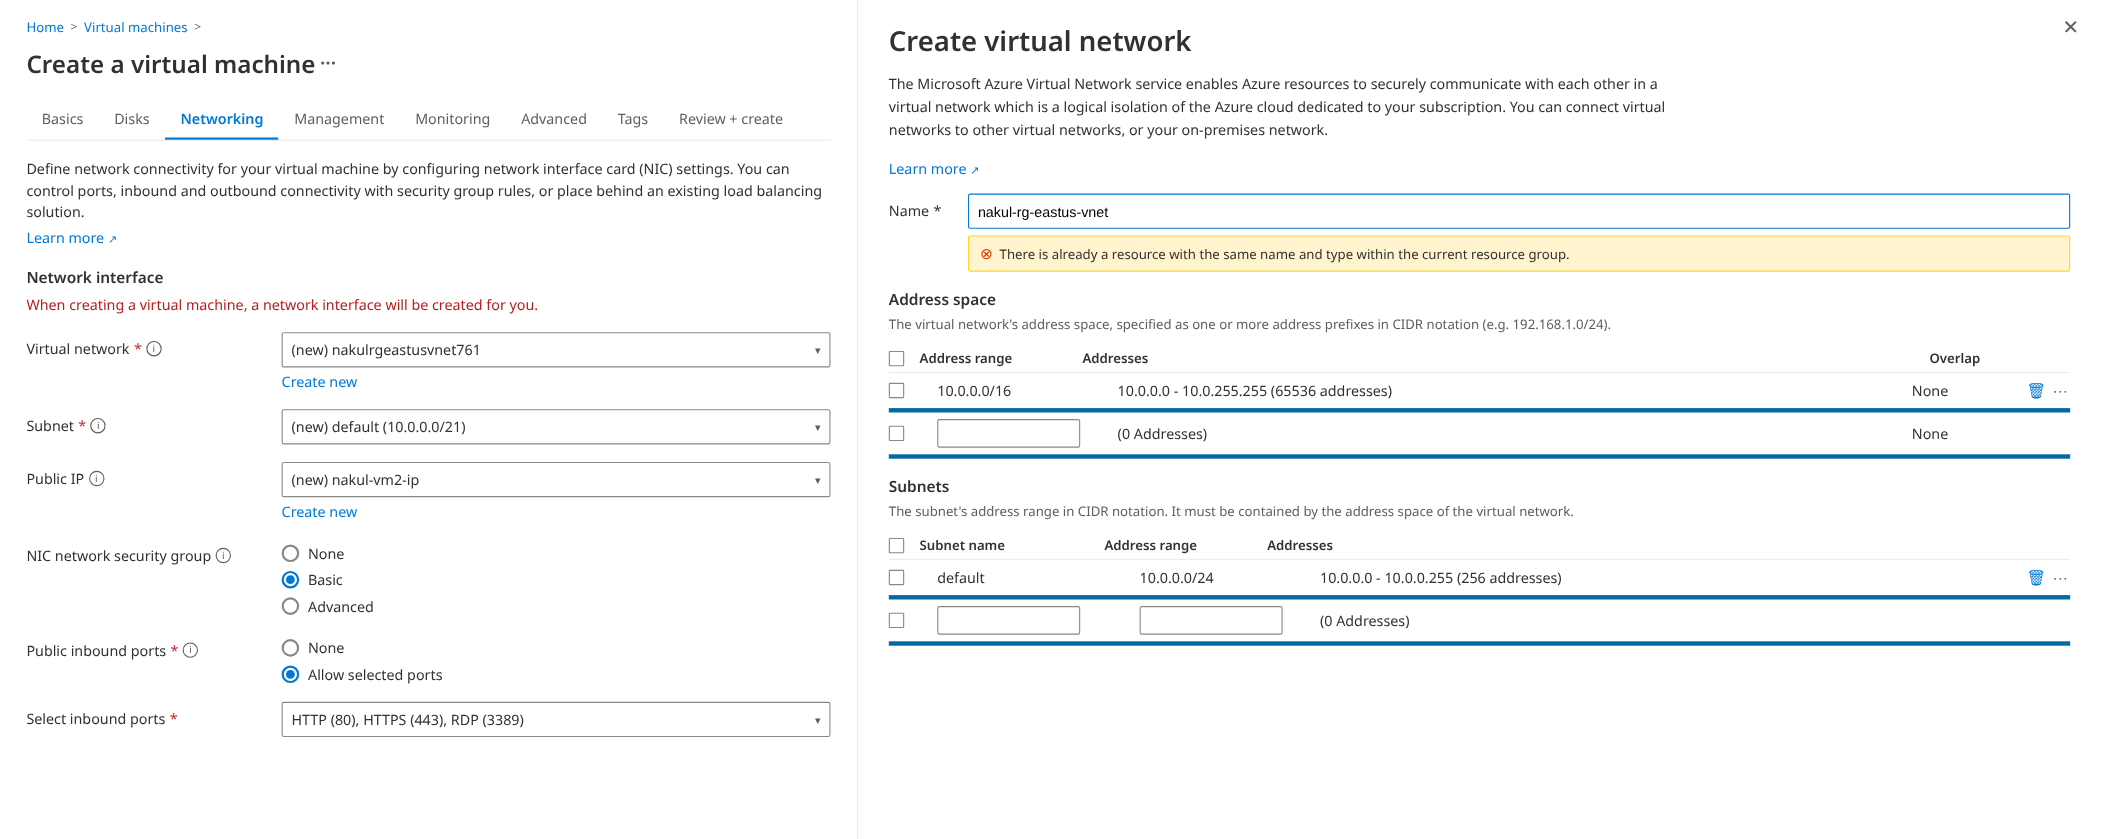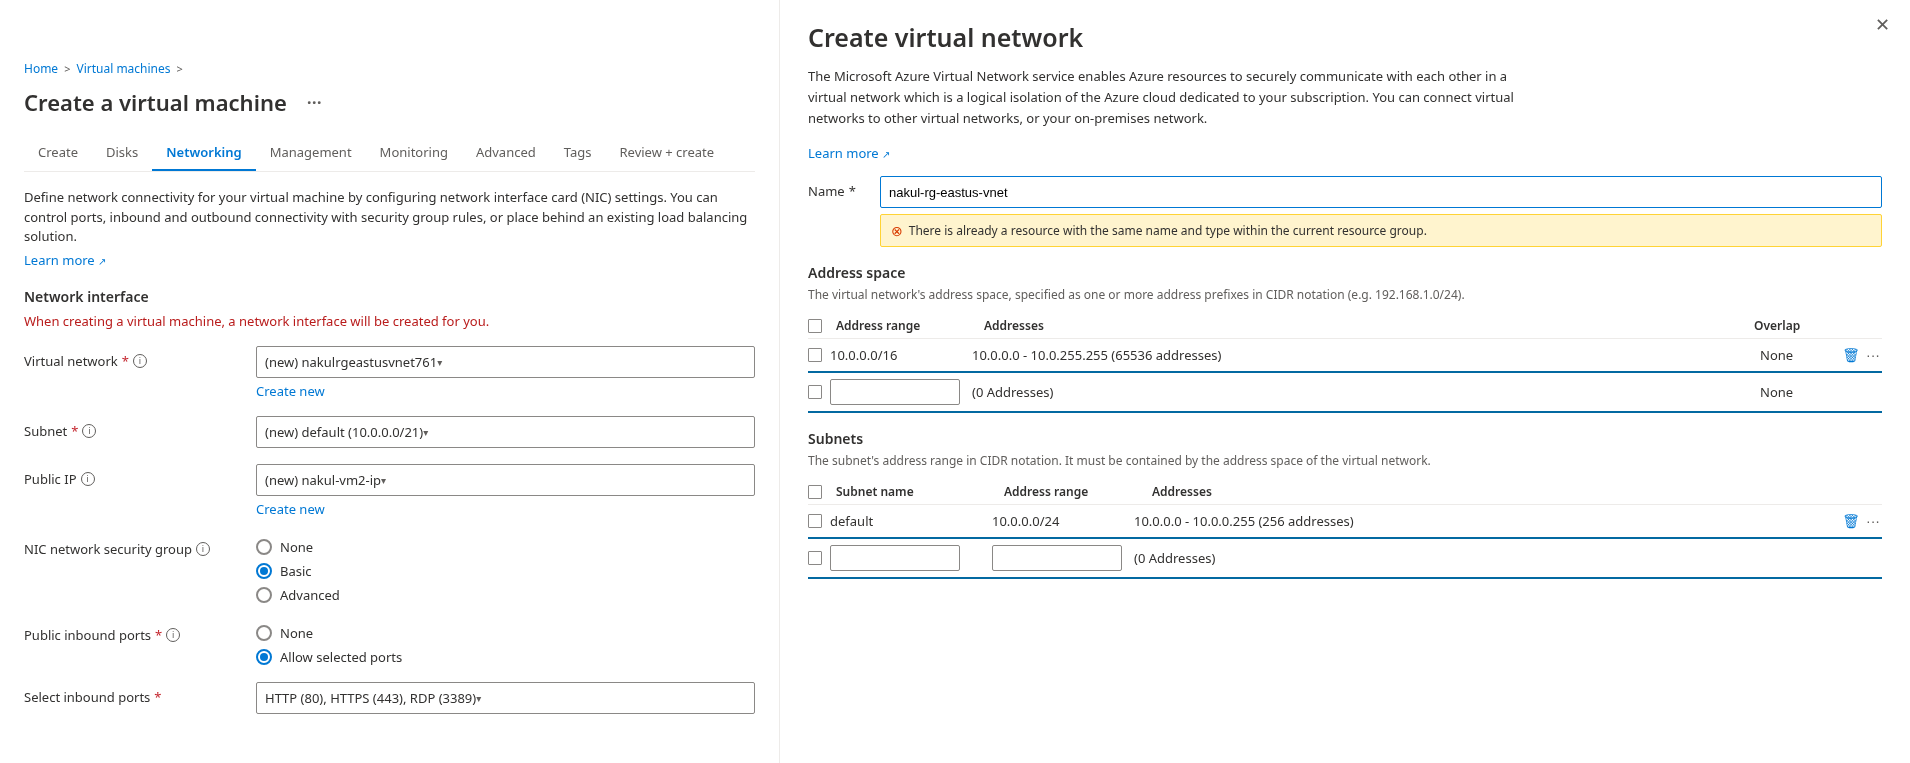--- a/index.html
+++ b/index.html
@@ -1,26 +1,26 @@
 <!DOCTYPE html>
 <html><head>
   <meta charset="utf-8">
   <style>
     * { box-sizing: border-box; margin: 0; padding: 0; }
     body { font-family: 'Segoe UI', system-ui, sans-serif; font-size: 13px; color: #323130; background: #fff; display: flex; height: 763px; overflow: hidden; }
 
     
     .left-panel { width: 780px; padding: 16px 24px; border-right: 1px solid #edebe9; overflow-y: auto; flex-shrink: 0; }
 
-    .breadcrumb { display: flex; align-items: center; gap: 6px; font-size: 12px; color: #0078d4; margin-bottom: 10px; margin-top: 44px; }
+    .breadcrumb { display: flex; align-items: center; gap: 6px; font-size: 12px; color: #0078d4; margin-bottom: 10px; }
     .breadcrumb span { color: #605e5c; }
     .breadcrumb a { color: #0078d4; text-decoration: none; }
     .breadcrumb-sep { color: #605e5c; font-size: 11px; }
 
-    .page-title { font-size: 22px; font-weight: 600; color: #323130; margin-bottom: 18px; display: flex; align-items: center; gap: 20px; }
+    .page-title { font-size: 22px; font-weight: 600; color: #323130; margin-bottom: 18px; display: flex; align-items: center; gap: 4px; }
     .page-title-dots { font-size: 18px; color: #605e5c; cursor: pointer; }
 
     
     .tabs { display: flex; gap: 0; border-bottom: 1px solid #edebe9; margin-bottom: 16px; }
     .tab { padding: 8px 14px; font-size: 13px; color: #605e5c; cursor: pointer; border-bottom: 2px solid transparent; white-space: nowrap; }
     .tab.active { color: #0078d4; border-bottom: 2px solid #0078d4; font-weight: 600; }
 
     .page-desc { font-size: 13px; color: #323130; line-height: 1.5; margin-bottom: 4px; }
     .learn-more { color: #0078d4; text-decoration: none; font-size: 13px; }
 
@@ -28,21 +28,21 @@
     .section-desc { font-size: 13px; color: #b91c1c; margin-bottom: 14px; }
 
     
     .form-row { display: flex; align-items: flex-start; margin-bottom: 14px; gap: 12px; margin-top: 16px; }
     .form-label { width: 220px; min-width: 220px; font-size: 13px; color: #323130; padding-top: 6px; display: flex; align-items: center; gap: 4px; }
     .form-label .required { color: #c4262e; }
     .info-icon { width: 14px; height: 14px; border-radius: 50%; border: 1px solid #605e5c; display: inline-flex; align-items: center; justify-content: center; font-size: 9px; color: #605e5c; cursor: pointer; }
 
     .form-control { flex: 1; }
 
-    .dropdown { width: 100%; padding: 5px 8px; border: 1px solid #8a8886; border-radius: 2px; font-size: 13px; background: #fff; cursor: pointer; display: flex; align-items: center; height: 32px; }
+    .dropdown { width: 100%; padding: 5px 8px; border: 1px solid #8a8886; border-radius: 2px; font-size: 13px; background: #fff; cursor: pointer; display: flex; align-items: center; justify-content: space-between; height: 32px; }
     .dropdown-arrow { color: #605e5c; font-size: 10px; }
 
     .create-new-link { color: #0078d4; text-decoration: none; font-size: 13px; display: block; margin-top: 4px; cursor: pointer; }
 
     
     .radio-group { display: flex; flex-direction: column; gap: 6px; padding-top: 4px; }
     .radio-item { display: flex; align-items: center; gap: 8px; font-size: 13px; cursor: pointer; }
     .radio-circle { width: 16px; height: 16px; border-radius: 50%; border: 2px solid #8a8886; display: flex; align-items: center; justify-content: center; flex-shrink: 0; }
     .radio-circle.checked { border-color: #0078d4; }
     .radio-circle.checked::after { content: ''; width: 8px; height: 8px; border-radius: 50%; background: #0078d4; }
@@ -62,21 +62,21 @@
     .name-input { width: 100%; padding: 5px 8px; border: 1px solid #0078d4; border-radius: 2px; font-size: 13px; height: 32px; outline: none; }
 
     .error-banner { background: #fff4ce; border: 1px solid #ffd335; border-radius: 2px; padding: 6px 10px; font-size: 12px; color: #323130; display: flex; align-items: center; gap: 6px; margin-top: 6px; }
     .error-icon { color: #d83b01; font-size: 14px; }
 
     
     .sub-section-title { font-size: 14px; font-weight: 600; margin: 16px 0 4px 0; }
     .sub-section-desc { font-size: 12px; color: #605e5c; margin-bottom: 10px; }
 
     .table-header { display: flex; align-items: center; gap: 8px; padding: 4px 0; border-bottom: 1px solid #edebe9; font-size: 12px; font-weight: 600; color: #323130; }
-    .table-row { display: flex; align-items: center; gap: 2px; padding: 6px 0; border-bottom: 2px solid #0369a1; font-size: 13px; }
+    .table-row { display: flex; align-items: center; gap: 24px; padding: 6px 0; border-bottom: 4px solid #0369a1; font-size: 13px; }
 
     .col-check { width: 20px; flex-shrink: 0; }
     .col-addr-range { width: 140px; flex-shrink: 0; }
     .col-addresses { flex: 1; }
     .col-overlap { width: 80px; flex-shrink: 0; }
     .col-actions { width: 40px; flex-shrink: 0; display: flex; align-items: center; gap: 2px; justify-content: flex-end; }
 
     .checkbox { width: 14px; height: 14px; border: 1px solid #8a8886; border-radius: 1px; cursor: pointer; }
 
     .input-small { border: 1px solid #8a8886; border-radius: 2px; padding: 3px 6px; font-size: 12px; width: 130px; height: 26px; }
@@ -103,21 +103,21 @@
   </div>
 
   
   <div class="page-title">
     <span>Create a virtual machine</span>
     <span class="page-title-dots">···</span>
   </div>
 
   
   <div class="tabs">
-    <div class="tab">Create</div>
+    <div class="tab">Basics</div>
     <div class="tab">Disks</div>
     <div class="tab active">Networking</div>
     <div class="tab">Management</div>
     <div class="tab">Monitoring</div>
     <div class="tab">Advanced</div>
     <div class="tab">Tags</div>
     <div class="tab">Review + create</div>
   </div>
 
   

